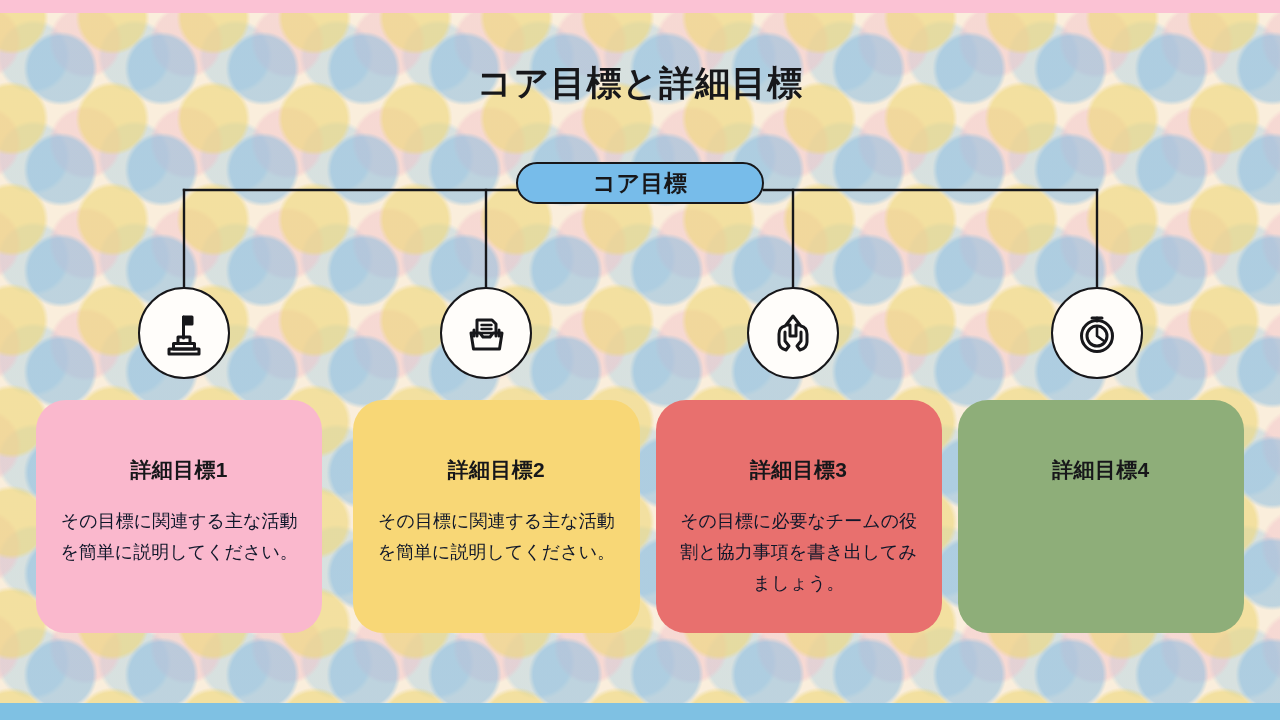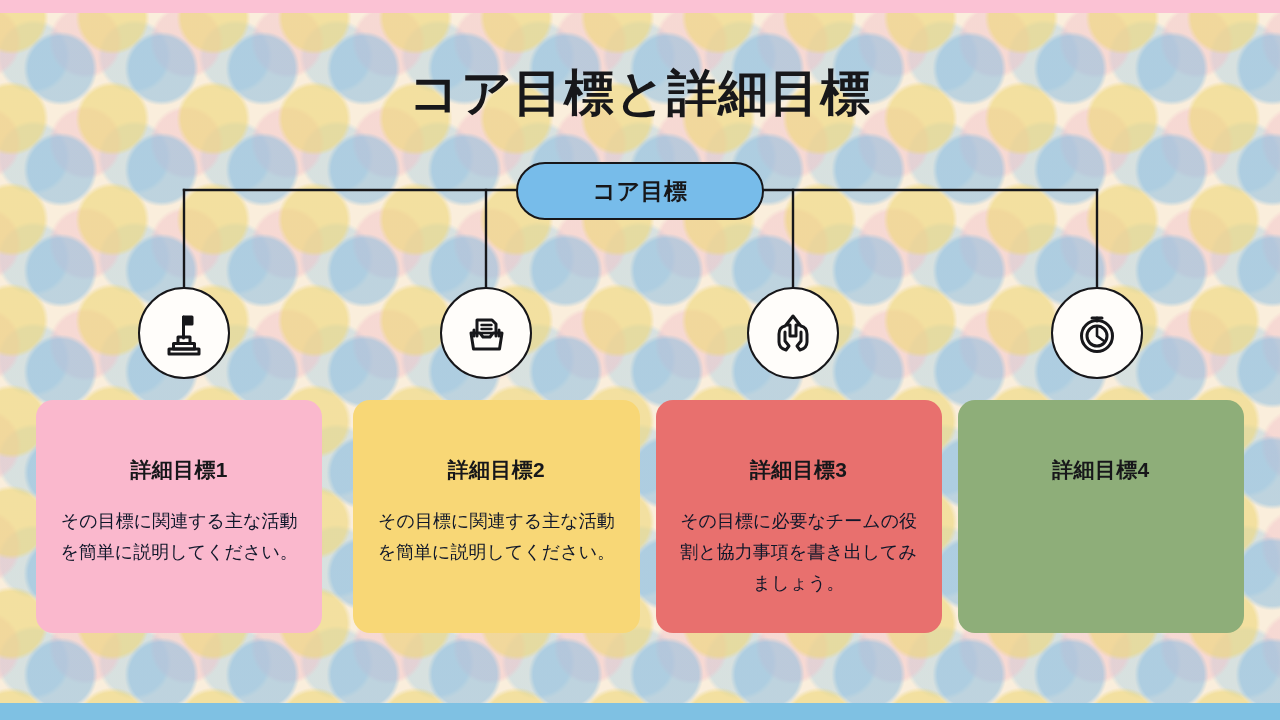--- a/index.html
+++ b/index.html
@@ -60,21 +60,21 @@
     height: 17px;
   }
 
   
   #title {
     position: absolute;
     top: 60px;
     left: 0;
     width: 1280px;
     text-align: center;
-    font-size: 50px;
+    font-size: 35px;
     font-weight: bold;
     letter-spacing: 1px;
     color: #17171a;
     z-index: 4;
   }
 
   
   #connectors {
     position: absolute;
     left: 0;
@@ -83,21 +83,21 @@
     height: 720px;
     z-index: 1;
   }
 
   
   #core-node {
     position: absolute;
     left: 516px;
     top: 162px;
     width: 248px;
-    height: 58px;
+    height: 42px;
     border-radius: 29px;
     background: #77bcea;
     border: 2.5px solid #17171a;
     box-sizing: border-box;
     display: flex;
     align-items: center;
     justify-content: center;
     z-index: 3;
   }
   #core-node-label {
@@ -132,21 +132,21 @@
     left: 36px;
     top: 400px;
     width: 1208px;
     height: 233px;
     display: flex;
     gap: 16px;
     z-index: 2;
   }
   .card {
     flex: 1 1 0;
-    border-radius: 17px;
+    border-radius: 30px;
     padding: 56px 16px 8px 16px;
     box-sizing: border-box;
     text-align: center;
   }
   .card-title {
     font-size: 21px;
     font-weight: bold;
     color: #17171a;
     margin-bottom: 22px;
     letter-spacing: 0.3px;

